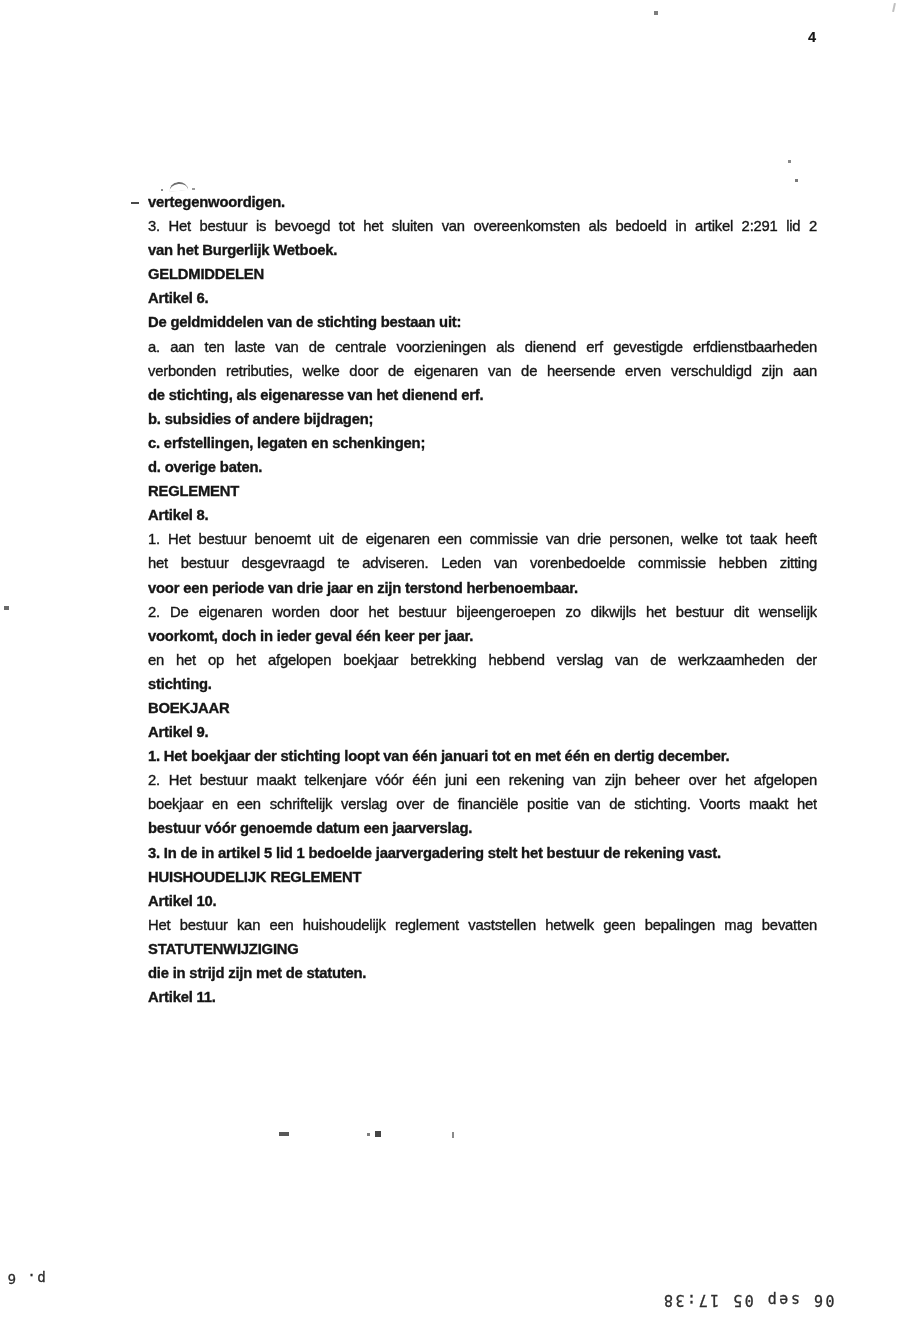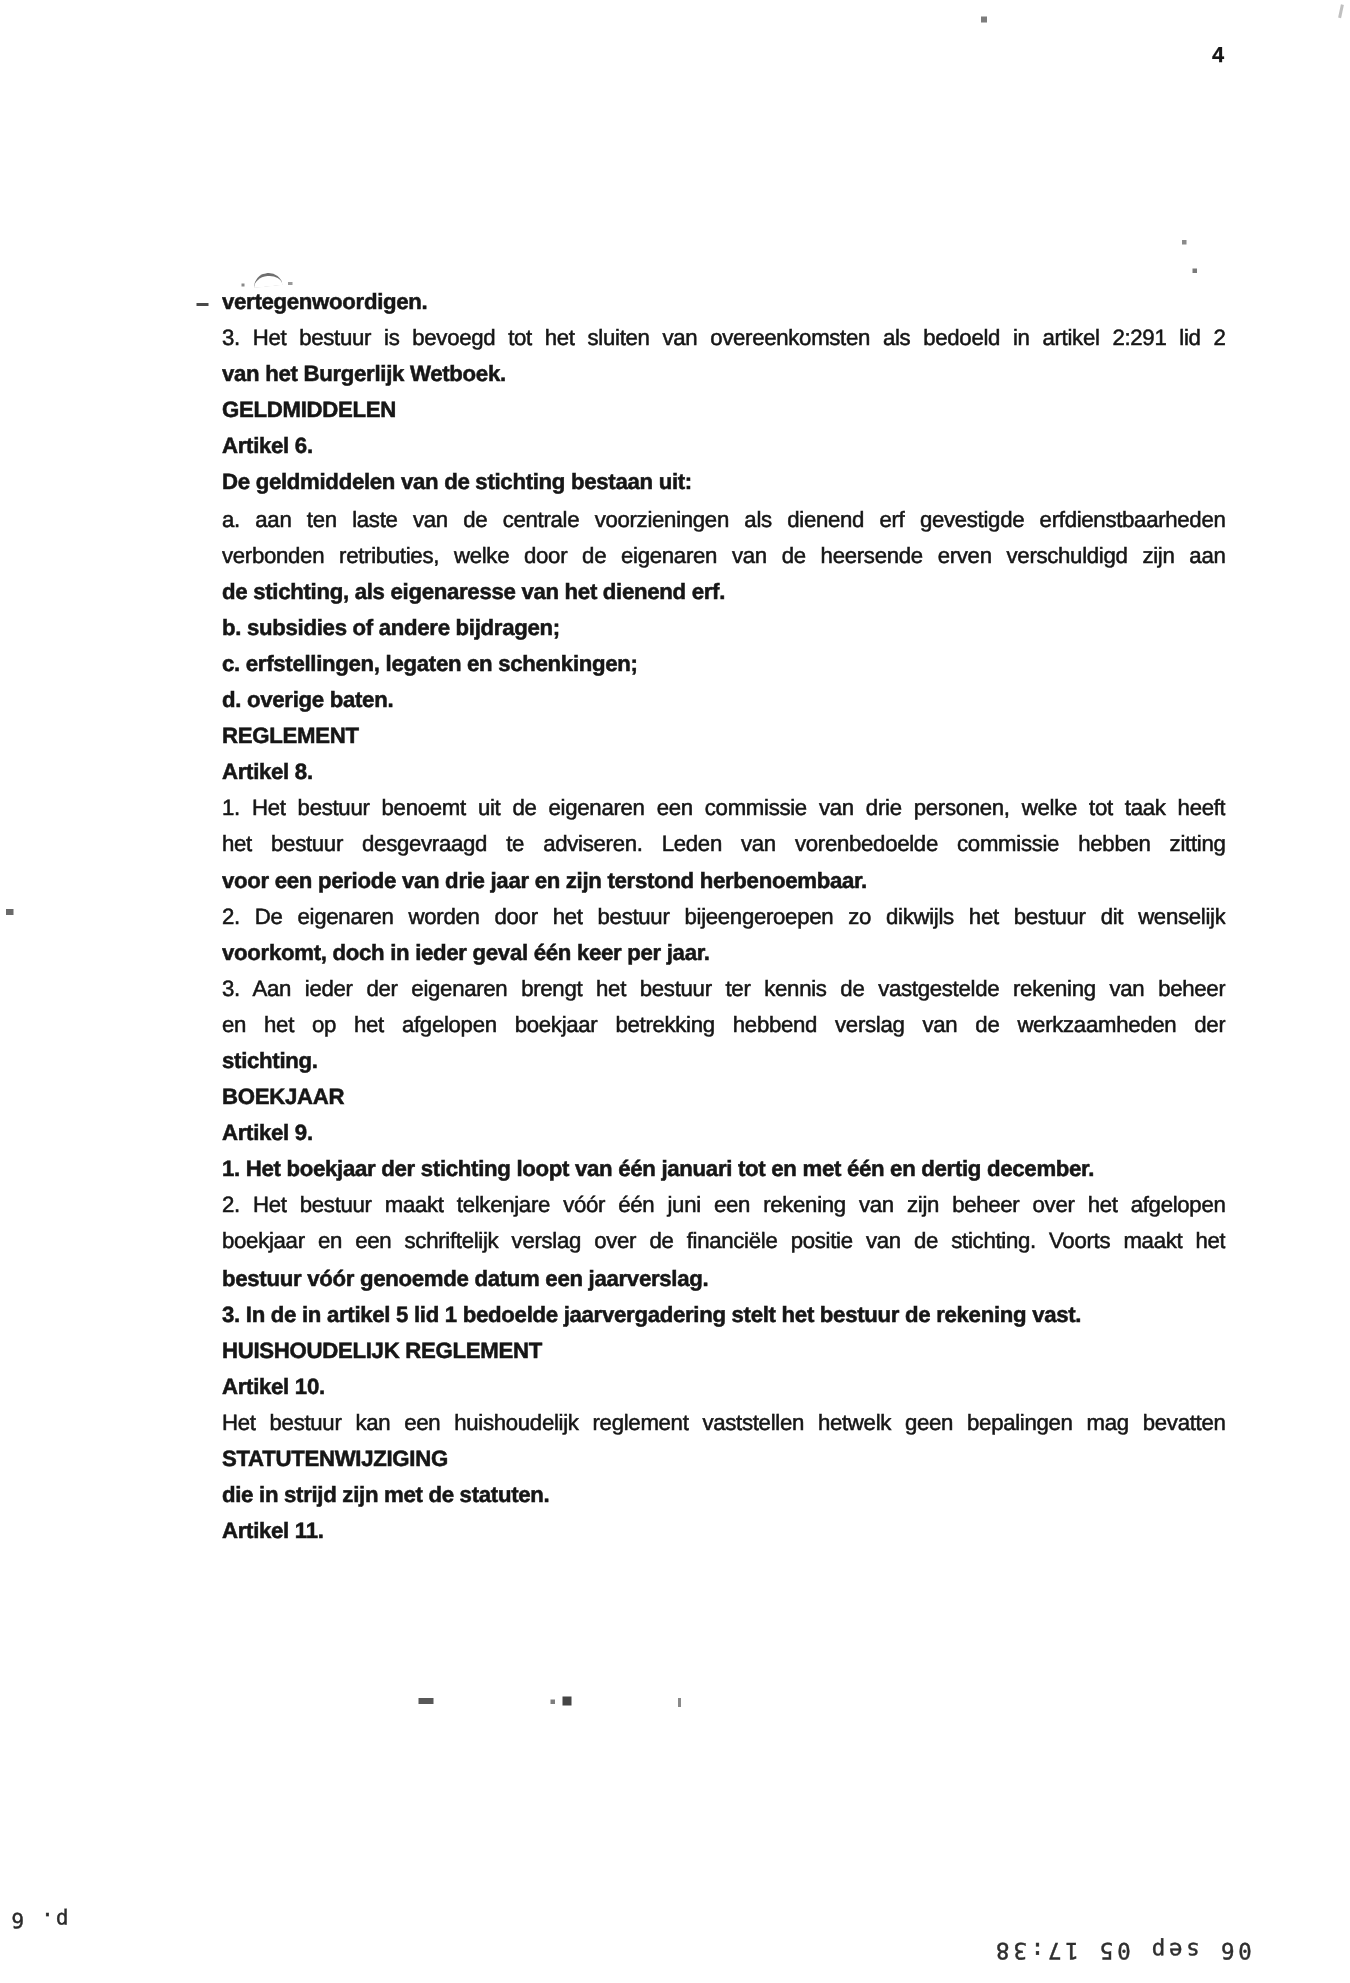--- a/index.html
+++ b/index.html
@@ -189,21 +189,20 @@
       <div class="line justify">het bestuur desgevraagd te adviseren. Leden van vorenbedoelde commissie hebben zitting</div>
       <div class="line fill">
         <span class="t">voor een periode van drie jaar en zijn terstond herbenoembaar.</span>
         <span class="dashes"></span>
       </div>
       <div class="line justify">2. De eigenaren worden door het bestuur bijeengeroepen zo dikwijls het bestuur dit wenselijk</div>
       <div class="line fill">
         <span class="t">voorkomt, doch in ieder geval één keer per jaar.</span>
         <span class="dashes"></span>
       </div>
-      <div class="line justify">3. Aan ieder der eigenaren brengt het bestuur ter kennis de vastgestelde rekening van beheer</div>
       <div class="line justify">en het op het afgelopen boekjaar betrekking hebbend verslag van de werkzaamheden der</div>
       <div class="line fill">
         <span class="t">stichting.</span>
         <span class="dashes"></span>
       </div>
       <div class="line fill">
         <span class="t">BOEKJAAR</span>
         <span class="dashes"></span>
       </div>
       <div class="line fill">

